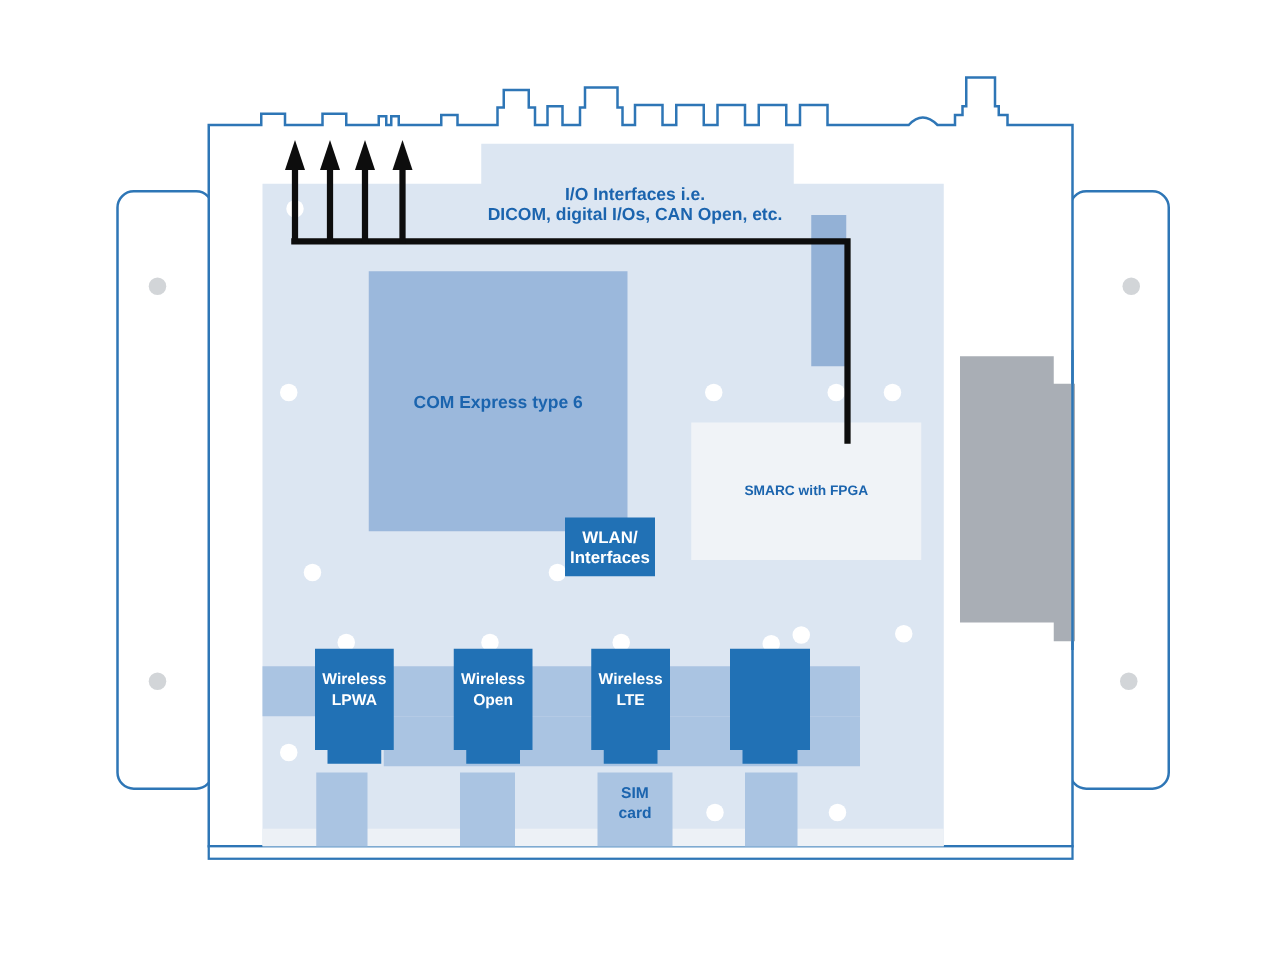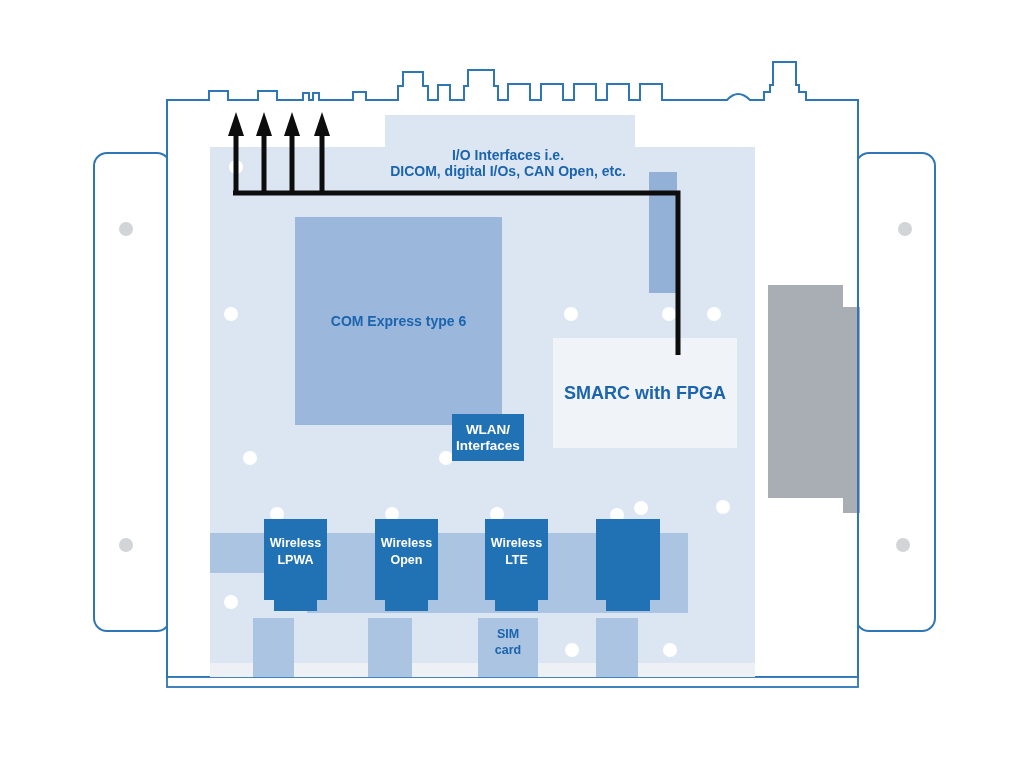--- a/index.html
+++ b/index.html
@@ -11,21 +11,21 @@
   .layer{position:absolute;left:0;top:0;width:1024px;height:768px;}
   .abs{position:absolute;box-sizing:border-box;}
   .board{background:var(--board);}
   .band{background:var(--band);}
   .connector{background:var(--connector-fill);}
   .strip{background:var(--light-strip);}
   .hole{position:absolute;width:14px;height:14px;border-radius:50%;background:var(--hole-white);}
   .bigbox{background:var(--module-fill);display:flex;align-items:center;justify-content:center;text-align:center;}
   .smarc{background:var(--smarc-fill);display:flex;align-items:center;justify-content:center;text-align:center;}
   .darkbox{background:var(--dark-blue);color:#ffffff;display:flex;flex-direction:column;align-items:center;justify-content:center;text-align:center;}
-  .module{background:var(--dark-blue);color:#ffffff;text-align:center;margin-left:12px;}
+  .module{background:var(--dark-blue);color:#ffffff;text-align:center;}
   .module .mlabel{margin-top:16px;font-weight:700;font-size:12.5px;line-height:16.5px;}
   .module .tab{position:absolute;left:10px;right:10px;bottom:-11px;height:11px;background:var(--dark-blue);}
   .bluetext{color:var(--text-blue);font-weight:700;}
   .iolabel{text-align:center;font-size:14px;line-height:15.5px;}
   .simlabel{text-align:center;font-size:12.5px;line-height:16px;padding-top:8px;}
   .nopointer{pointer-events:none;}
 </style>
 </head>
 <body>
 
@@ -97,21 +97,21 @@
     <div class="hole" style="left:663px;top:643px;"></div>
   </div>
 
   <div class="layer nopointer">
 
     <div class="abs bigbox" style="left:295px;top:217px;width:207px;height:208px;">
       <span class="bluetext" style="font-size:14px;text-align:center;">COM Express type 6</span>
     </div>
 
     <div class="abs smarc" style="left:553px;top:338px;width:184px;height:110px;">
-      <span class="bluetext" style="font-size:18px;">SMARC with FPGA</span>
+      <span class="bluetext" style="font-size:11px;">SMARC with FPGA</span>
     </div>
 
 
     <div class="abs darkbox" style="left:452px;top:414px;width:72px;height:47px;font-size:13.5px;font-weight:700;line-height:16px;">
       <span>WLAN/</span>
       <span>Interfaces</span>
     </div>
 
     <div class="abs module" style="left:252px;top:519px;width:63px;height:81px;">
       <div class="mlabel">

